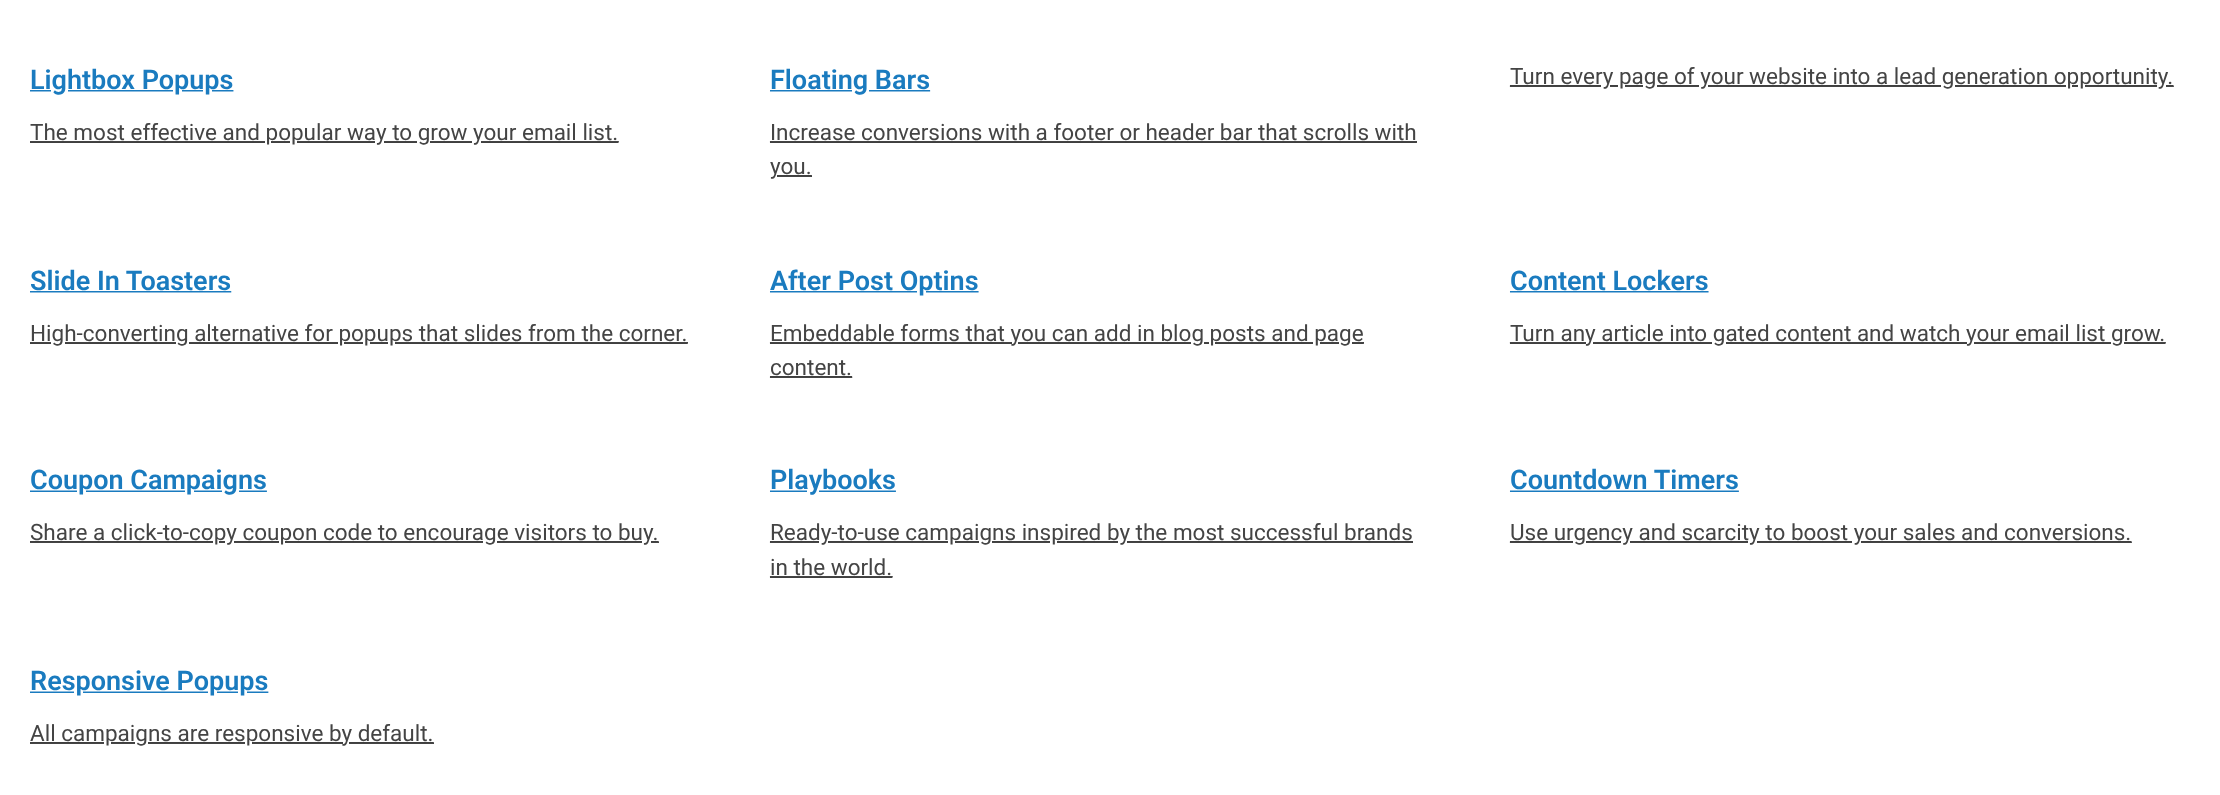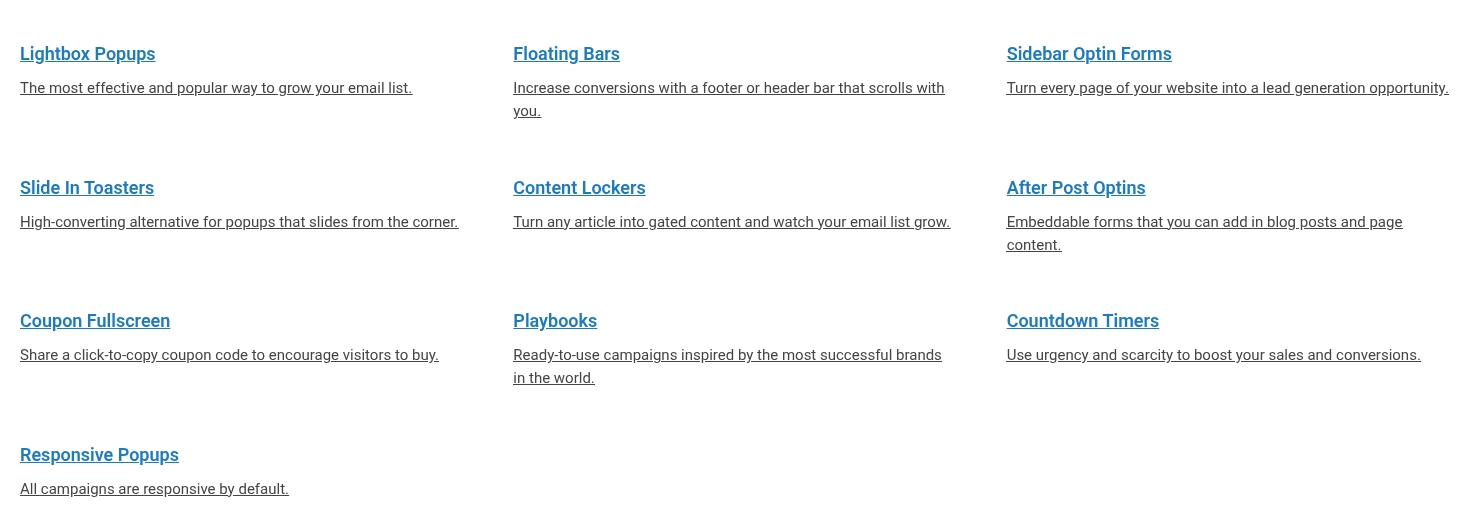--- a/index.html
+++ b/index.html
@@ -39,21 +39,21 @@
       font-size: 15px;
       line-height: 1.55;
     }
   </style>
 </head>
 <body>
 
 <div class="grid">
 <div class="cell"><a class="cell-link" href="#">Lightbox Popups</a><p class="cell-desc">The most effective and popular way to grow your email list.</p></div>
     <div class="cell"><a class="cell-link" href="#">Floating Bars</a><p class="cell-desc">Increase conversions with a footer or header bar that scrolls with you.</p></div>
-    <div class="cell"><a class="cell-link" href="#">Sidebar Optin Forms</a><p class="cell-desc">Turn every page of your website into a lead generation opportunity.</p></div>
+    <div class="cell"><p class="cell-desc">Turn every page of your website into a lead generation opportunity.</p></div>
     <div class="cell"><a class="cell-link" href="#">Slide In Toasters</a><p class="cell-desc">High-converting alternative for popups that slides from the corner.</p></div>
+    <div class="cell"><a class="cell-link" href="#">After Post Optins</a><p class="cell-desc">Embeddable forms that you can add in blog posts and page content.</p></div>
     <div class="cell"><a class="cell-link" href="#">Content Lockers</a><p class="cell-desc">Turn any article into gated content and watch your email list grow.</p></div>
-    <div class="cell"><a class="cell-link" href="#">After Post Optins</a><p class="cell-desc">Embeddable forms that you can add in blog posts and page content.</p></div>
-    <div class="cell"><a class="cell-link" href="#">Coupon Fullscreen</a><p class="cell-desc">Share a click-to-copy coupon code to encourage visitors to buy.</p></div>
+    <div class="cell"><a class="cell-link" href="#">Coupon Campaigns</a><p class="cell-desc">Share a click-to-copy coupon code to encourage visitors to buy.</p></div>
     <div class="cell"><a class="cell-link" href="#">Playbooks</a><p class="cell-desc">Ready-to-use campaigns inspired by the most successful brands in the world.</p></div>
     <div class="cell"><a class="cell-link" href="#">Countdown Timers</a><p class="cell-desc">Use urgency and scarcity to boost your sales and conversions.</p></div>
     <div class="cell"><a class="cell-link" href="#">Responsive Popups</a><p class="cell-desc">All campaigns are responsive by default.</p></div>
   </div>
 
 </body></html>

